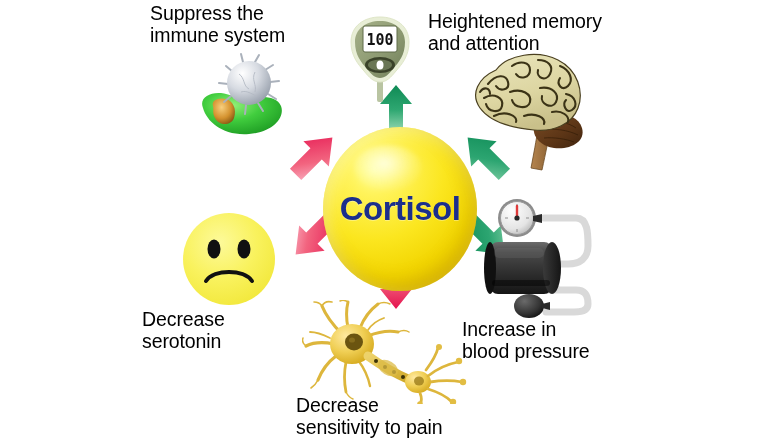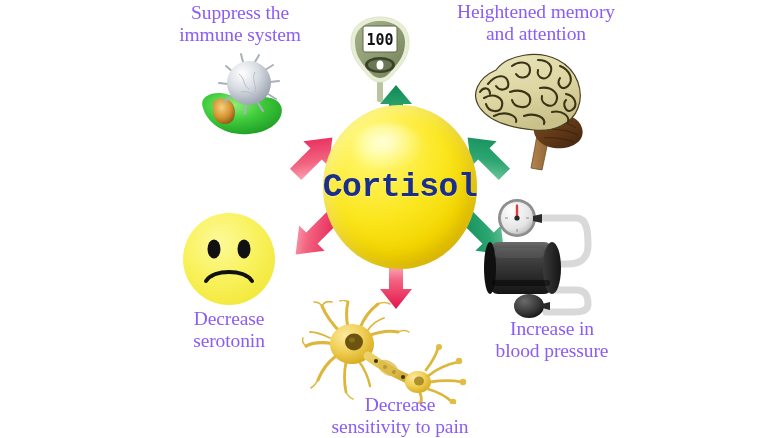--- a/index.html
+++ b/index.html
@@ -15,36 +15,35 @@
     width: 780px;
     height: 438px;
     background: #ffffff;
     overflow: hidden;
   }
   .node {
     position: absolute;
   }
   .label {
     position: absolute;
-    text-align: center;
-    color: #8b5cf6;
+    text-align: left;
+    color: #000000;
     font-size: 19.5px;
     line-height: 1.14;
-    font-family: Liberation Serif, serif;
+    font-family: Liberation Sans, sans-serif;
     letter-spacing: -0.1px;
     white-space: pre-line;
   }
 
   
   #cortisol-node {
     left: 323px;
-    top: 105px;
+    top: 127px;
     width: 154px;
     height: 164px;
-    font-family: Liberation Mono, monospace;
   }
   #cortisol-sphere {
     position: absolute;
     inset: 0;
     border-radius: 50%;
     background:
       radial-gradient(circle at 33% 26%, #ffff8c 0%, #fff35a 16%, #fbe61f 44%, #f2d500 68%, #e8c400 86%, #d9b400 100%);
     box-shadow: inset -6px -8px 18px rgba(160,120,0,0.30),
                 inset 5px 6px 16px rgba(255,255,200,0.55);
   }
@@ -232,21 +231,21 @@
 
       <circle cx="56" cy="31" r="22" fill="url(#pathoG)"></circle>
       <g stroke="#b4bac4" stroke-width="1" fill="none" opacity="0.9">
         <path d="M46 22 C52 26 50 34 56 37"></path>
         <path d="M62 20 C58 28 64 32 62 40"></path>
         <path d="M48 40 C54 38 58 42 64 44"></path>
       </g>
     </svg>
   </div>
 
-  <div class="label" style="left:428px; top:1px; width:216px;">Heightened memory
+  <div class="label" style="left:428px; top:10px; width:216px;">Heightened memory
 and attention</div>
 
   <div class="icon-box" style="left:462px; top:46px; width:132px; height:128px;">
     <svg width="132" height="128" viewBox="0 0 132 128">
       <defs>
         <linearGradient id="brainG" x1="0" y1="0" x2="0.4" y2="1">
           <stop offset="0%" stop-color="#eae6bd"></stop>
           <stop offset="60%" stop-color="#ddd6a2"></stop>
           <stop offset="100%" stop-color="#c9c08a"></stop>
         </linearGradient>

